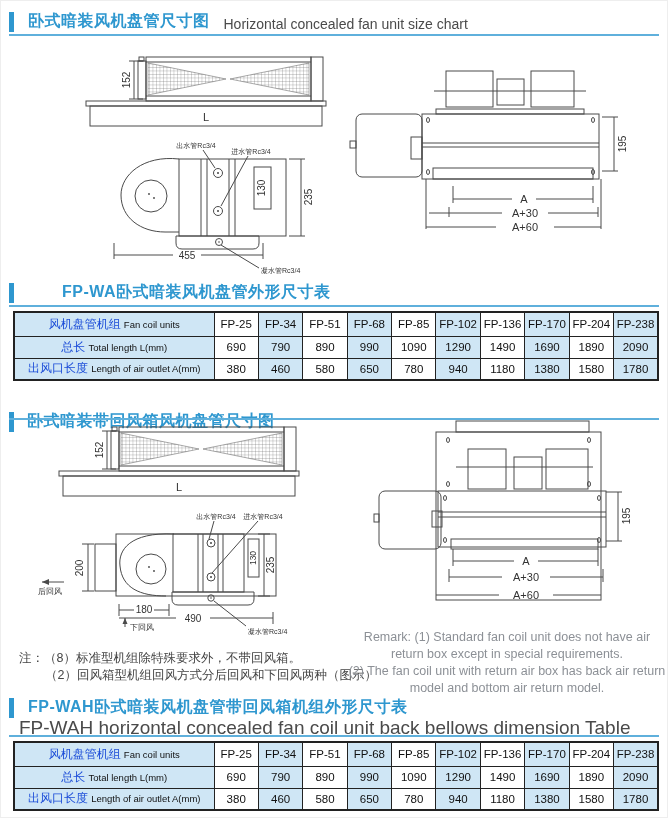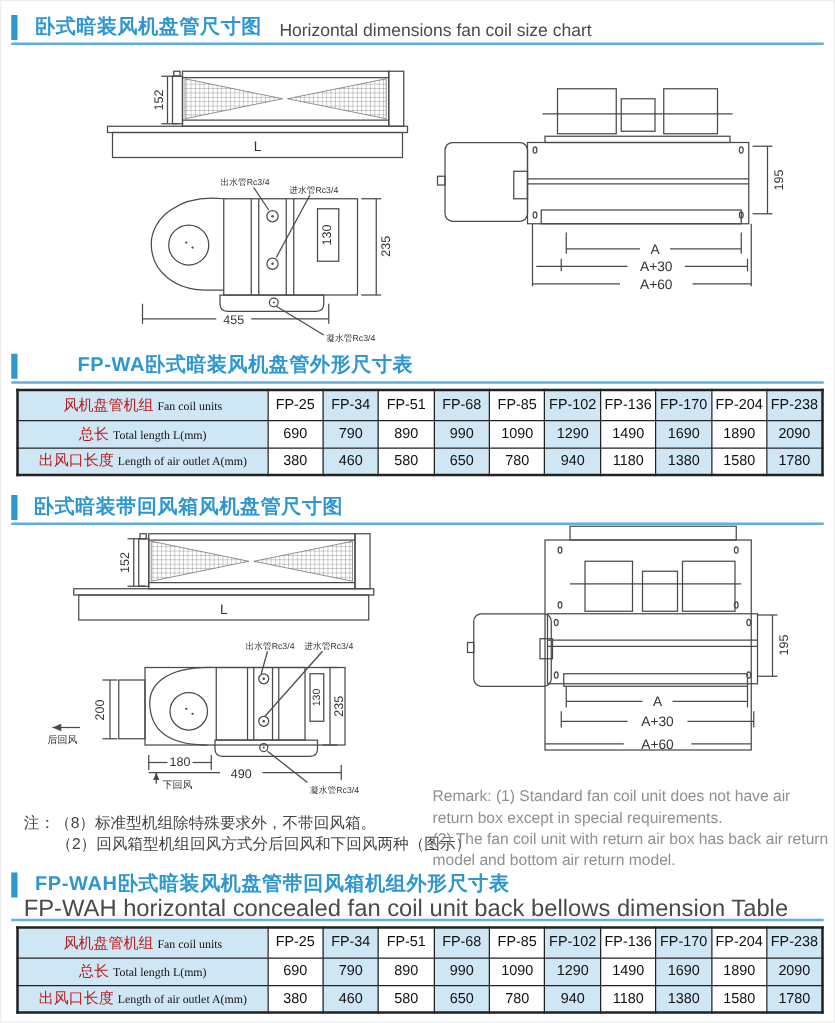--- a/index.html
+++ b/index.html
@@ -12,38 +12,38 @@
   .zh-title { color:#2E97CF; font-size:16px; font-weight:bold; letter-spacing:0.5px; }
   .en-title { color:#4a4a4a; font-size:14px; }
   .en-sub { color:#4a4a4a; font-size:19px; }
   .rule { position:absolute; left:8px; right:8px; height:2px; background:#5FB0DC; }
   table.dim { border-collapse:collapse; table-layout:fixed; width:646px; border:2px solid #222; background:#fff; }
   table.dim td { border:1px solid #222; text-align:center; vertical-align:middle; font-size:11.5px; color:#111; padding:0 1px; }
   table.dim tr td:nth-child(odd) { background:#CFE6F5; }
   table.dim tr:first-child td { height:24px; }
   table.dim tr td { height:22px; }
   col.c-label { width:200px; }
-  .lab-zh { font-size:12px; color:#b91c1c; }
-  .lab-en { font-size:9.5px; color:#111;font-family:Liberation Serif, serif; }
+  .lab-zh { font-size:12px; color:#1d4ed8; }
+  .lab-en { font-size:9.5px; color:#111; }
   svg { overflow:visible; }
   svg text { font-family:"Liberation Sans", sans-serif; fill:#333; }
   .notes { font-size:12.5px; color:#444; line-height:1.35; white-space:nowrap; }
   .notes .indent { padding-left:26px;text-align:right; }
-  .remark { width:322px; font-size:12.5px; color:#8c9096; line-height:1.35; }
+  .remark { width:322px; font-size:12.5px; color:#8c9096; line-height:1.35;text-align:center; }
   .remark p { margin:0; }
 </style>
 </head>
 <body>
 
 <div class="page">
 
   <div class="sec-head" style="left:8px; top:10px;">
     <span class="bar"></span>
     <span class="zh-title">卧式暗装风机盘管尺寸图</span>
-    <span class="en-title">Horizontal dimensions fan coil size chart</span>
+    <span class="en-title">Horizontal concealed fan unit size chart</span>
   </div>
   <div class="rule" style="top:33px;"></div>
 
   <svg class="abs" style="left:85px; top:52px;" width="245" height="85" viewBox="0 0 245 85">
     <defs>
       <pattern id="m1" width="3.5" height="3.5" patternUnits="userSpaceOnUse">
         <path d="M0 0H3.5M0 0V3.5" stroke="#666" stroke-width="0.5" fill="none"></path>
       </pattern>
     </defs>
     <g stroke="#4a4a4a" fill="none" stroke-width="1">
@@ -201,21 +201,21 @@
       <td>780</td>
       <td>940</td>
       <td>1180</td>
       <td>1380</td>
       <td>1580</td>
       <td>1780</td>
     </tr>
   </tbody>
     </table>
 
-  <div class="sec-head" style="left:8px; top:394px;gap:13px;">
+  <div class="sec-head" style="left:8px; top:410px;gap:13px;">
     <span class="bar"></span>
     <span class="zh-title">卧式暗装带回风箱风机盘管尺寸图</span>
   </div>
   <div class="rule" style="top:417px;"></div>
 
   <svg class="abs" style="left:58px; top:422px;" width="245" height="85" viewBox="0 0 245 85">
     <defs>
       <pattern id="m2" width="3.5" height="3.5" patternUnits="userSpaceOnUse">
         <path d="M0 0H3.5M0 0V3.5" stroke="#666" stroke-width="0.5" fill="none"></path>
       </pattern>

